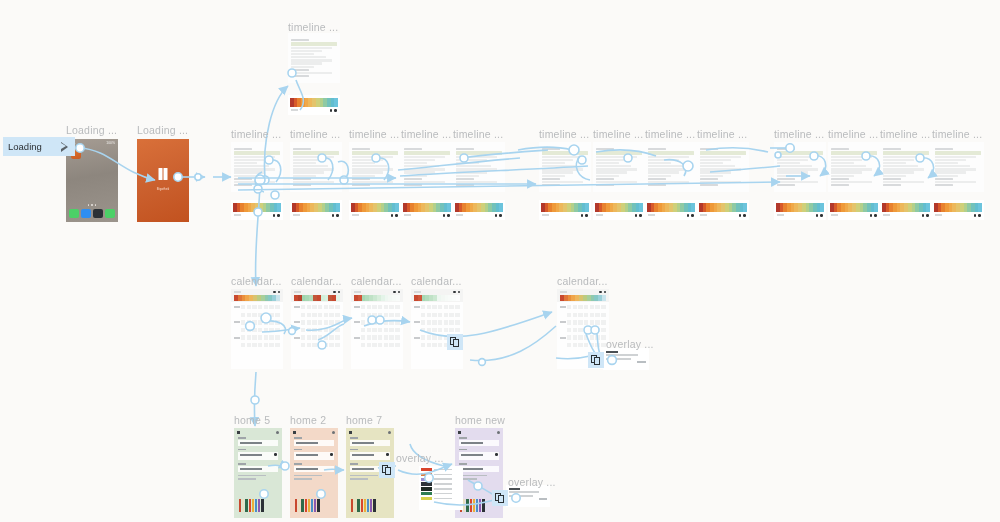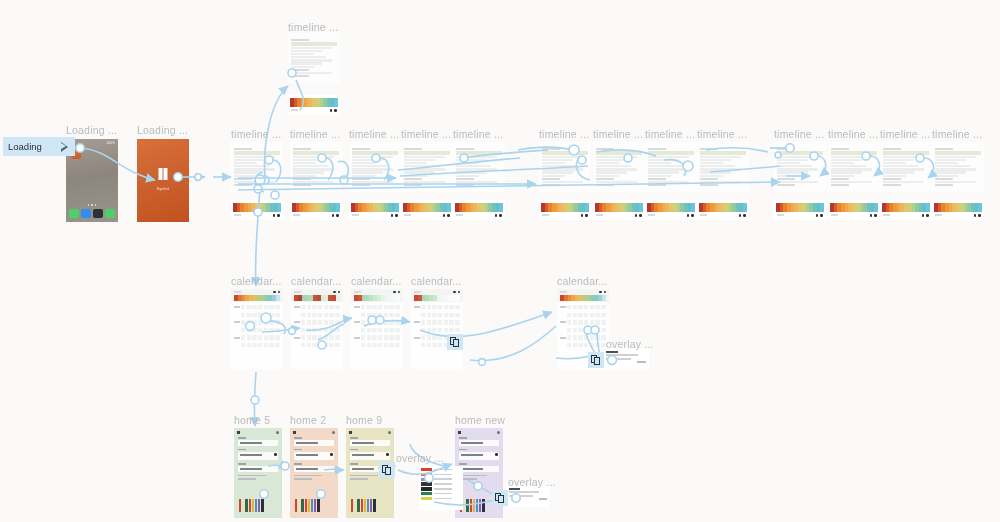--- a/index.html
+++ b/index.html
@@ -1455,21 +1455,21 @@
           <span style="background:#c8492f"></span>
           <span style="background:#e8e1c2"></span>
           <span style="background:#2f6b4a"></span>
           <span style="background:#d9452c"></span>
           <span style="background:#e8b13a"></span>
           <span style="background:#4a90c8"></span>
           <span style="background:#8c5ab0"></span>
           <span style="background:#2b3136"></span>
         </div>
       </div>
-      <div class="flabel" style="left: 346px; top: 414px;">home 9</div>
+      <div class="flabel" style="left: 346px; top: 414px;">home 7</div>
       <div class="home" style="left: 346px; top: 428px; background: rgb(230, 228, 194);">
         <div class="hbar">
           <i></i>
           <i class="r"></i>
         </div>
         <div class="fld">
           <div class="cap"></div>
           <div class="box">
             <span class="t"></span>
           </div>

